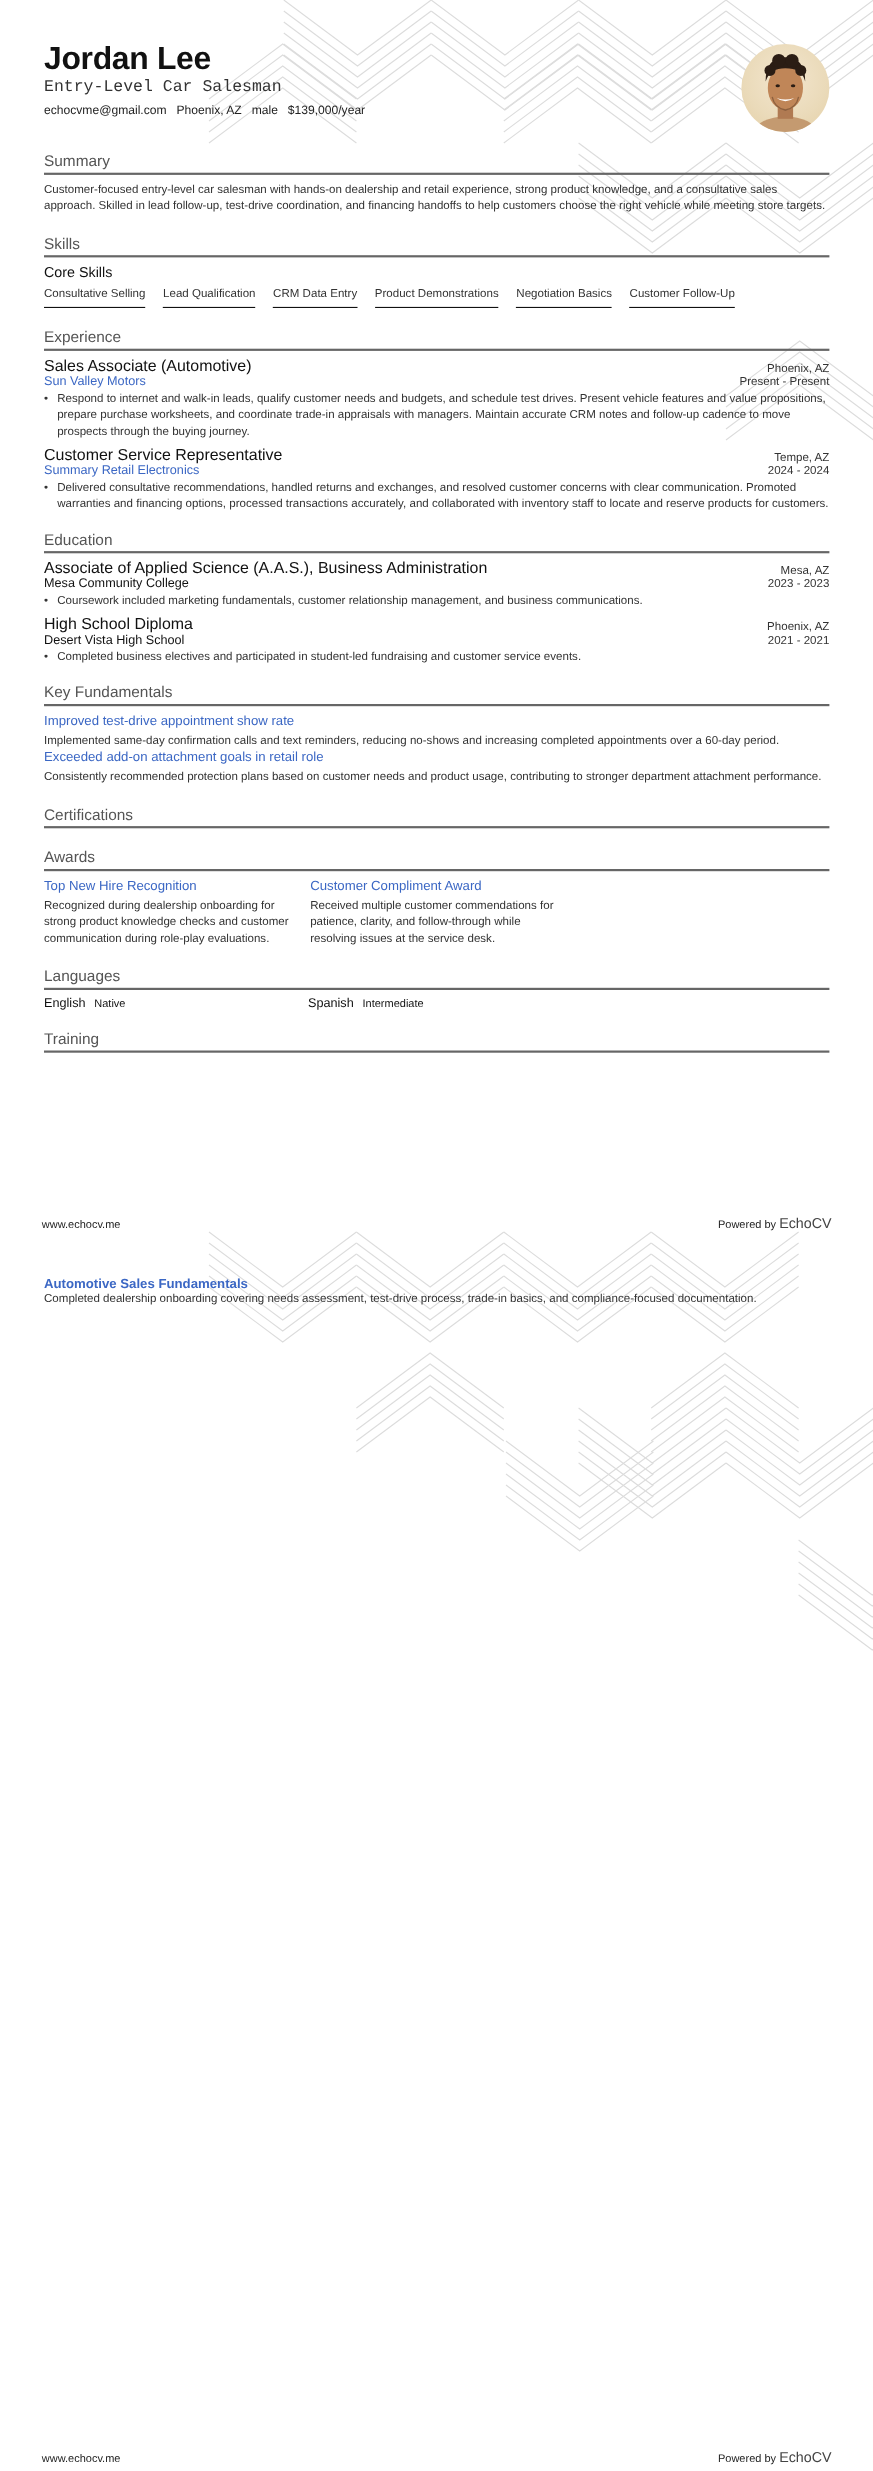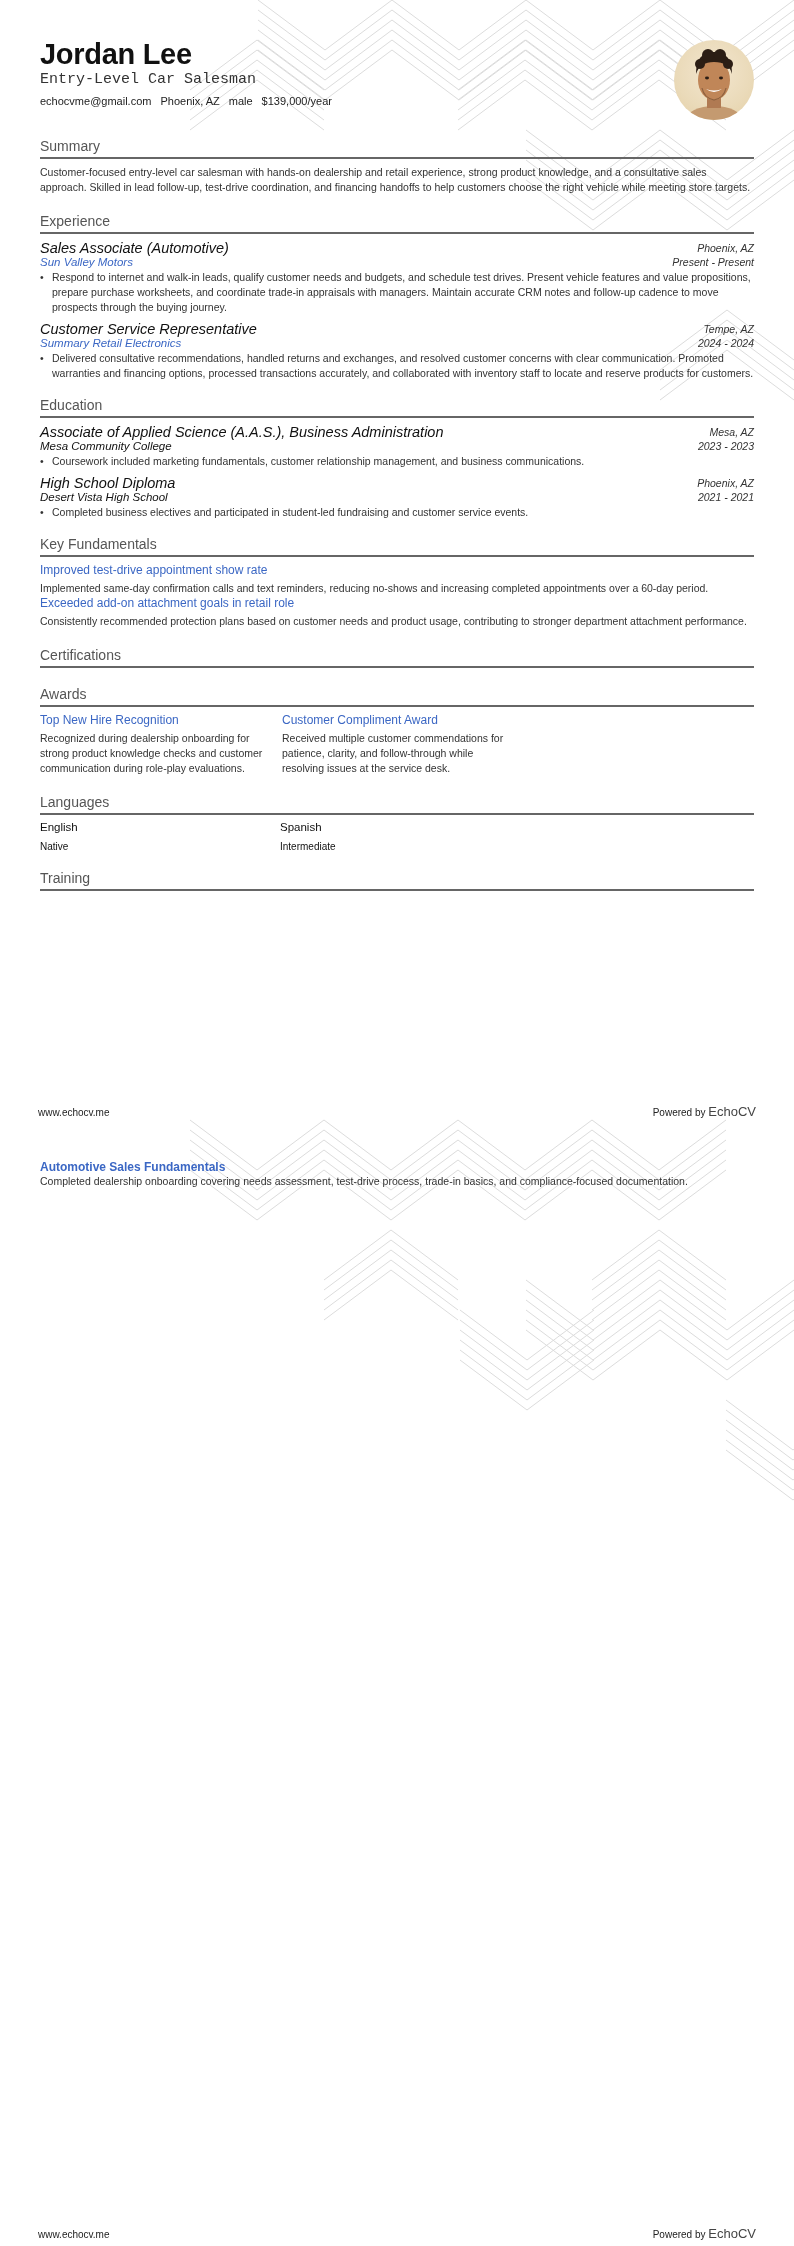--- a/index.html
+++ b/index.html
@@ -25,40 +25,40 @@
     
     .section { margin-top: 10px; }
     .section-title { font-size: 14px; color: #555; padding-bottom: 3px; border-bottom: 2px solid #666; margin-bottom: 6px; }
     .para { font-size: 10.5px; line-height: 15px; color: #333; }
 
     .skills-group-title { font-size: 13px; color: #111; margin-top: 2px; }
     .skills-row { display: flex; gap: 16px; margin-top: 6px; }
     .skill-chip { font-size: 10.5px; color: #333; padding-bottom: 6px; border-bottom: 1.5px solid #111; }
 
     .entry { margin-top: 4px; }
-    .entry-row { display: flex; justify-content: space-between; align-items: center; font-style: italic; }
+    .entry-row { display: flex; justify-content: space-between; align-items: flex-end; }
     .entry-title { font-size: 14.5px; color: #111; }
     .entry-sub { font-size: 11.5px; color: #3b67c4; }
     .entry-sub.dark { color: #111; }
     .entry-meta { font-size: 10.5px; color: #333; }
     .bullets { list-style: none; margin-top: 2px; }
     .bullets li { font-size: 10.5px; line-height: 15px; color: #333; padding-left: 12px; position: relative; }
     .bullets li::before { content: "•"; position: absolute; left: 0; top: 0; }
 
     .two-col { display: grid; grid-template-columns: 1fr; column-gap: 16px; }
     .three-col { display: grid; grid-template-columns: 224px 224px 1fr; column-gap: 18px; }
     .card-title { font-size: 12px; color: #3b67c4; margin-bottom: 4px; }
     .card-title.bold { font-weight: bold; margin-bottom: 0; }
     .card-desc { font-size: 10.5px; line-height: 15px; color: #333; }
 
     .cert-name { font-size: 11.5px; color: #111; }
     .cert-org { font-size: 10.5px; color: #333; margin-top: 1px; }
 
     .lang-row { display: grid; grid-template-columns: 240px 1fr; }
-    .lang-item { display: flex; gap: 8px; align-items: flex-start; flex-direction: column; }
+    .lang-item { display: flex; gap: 8px; align-items: flex-end; }
     .lang-name { font-size: 11.5px; color: #111; }
     .lang-level { font-size: 10px; color: #111; }
 
     .footer { position: absolute; left: 0; width: 794px; padding: 0 38px; display: flex; justify-content: space-between; align-items: baseline; }
     .footer-url { font-size: 10px; color: #222; }
     .powered { font-size: 10px; color: #222; }
     .powered .brand { font-size: 13px; color: #444; }
   </style>
 </head>
 <body>
@@ -131,20 +131,32 @@
     </div>
   </div>
 
   <div class="content">
 
     <div class="section" style="margin-top:8px;">
       <div class="section-title">Summary</div>
       <div class="para">Customer-focused entry-level car salesman with hands-on dealership and retail experience, strong product knowledge, and a consultative sales approach. Skilled in lead follow-up, test-drive coordination, and financing handoffs to help customers choose the right vehicle while meeting store targets.</div>
     </div>
 
+    <div class="section" style="margin-top:18px;">
+      <div class="section-title">Skills</div>
+      <div class="skills-group-title">Core Skills</div>
+      <div class="skills-row">
+        <span class="skill-chip">Consultative Selling</span>
+        <span class="skill-chip">Lead Qualification</span>
+        <span class="skill-chip">CRM Data Entry</span>
+        <span class="skill-chip">Product Demonstrations</span>
+        <span class="skill-chip">Negotiation Basics</span>
+        <span class="skill-chip">Customer Follow-Up</span>
+      </div>
+    </div>
 
     <div class="section" style="margin-top:18px;">
       <div class="section-title">Experience</div>
       <div class="entry">
         <div class="entry-row">
           <span class="entry-title">Sales Associate (Automotive)</span>
           <span class="entry-meta">Phoenix, AZ</span>
         </div>
         <div class="entry-row">
           <span class="entry-sub">Sun Valley Motors</span>

